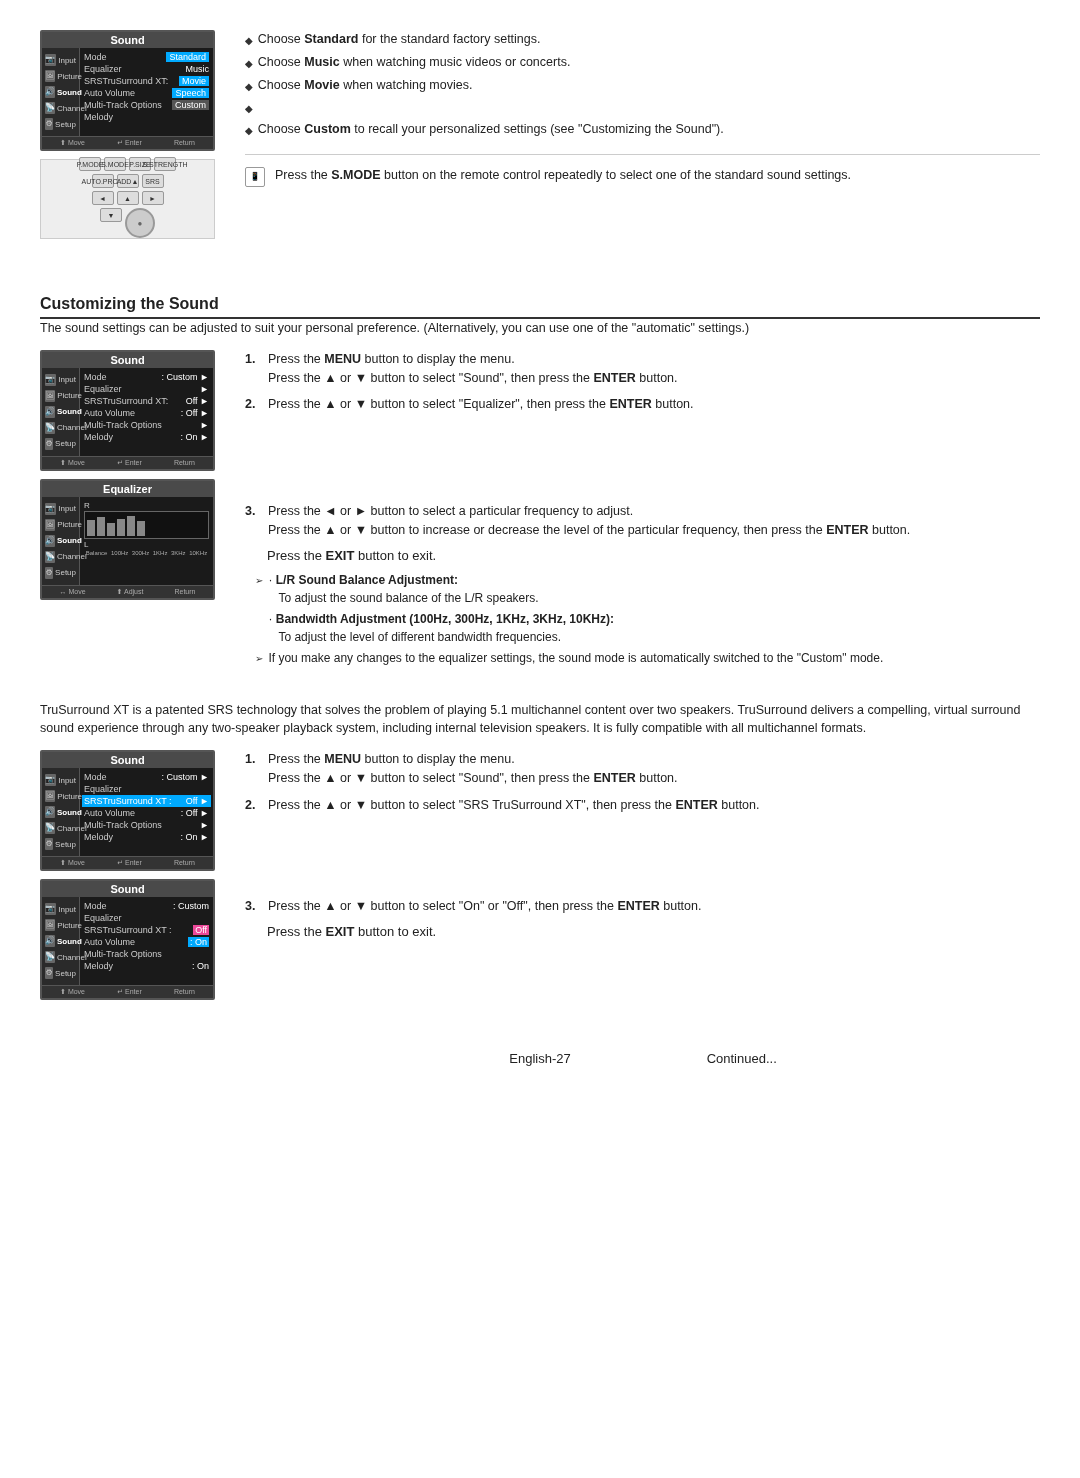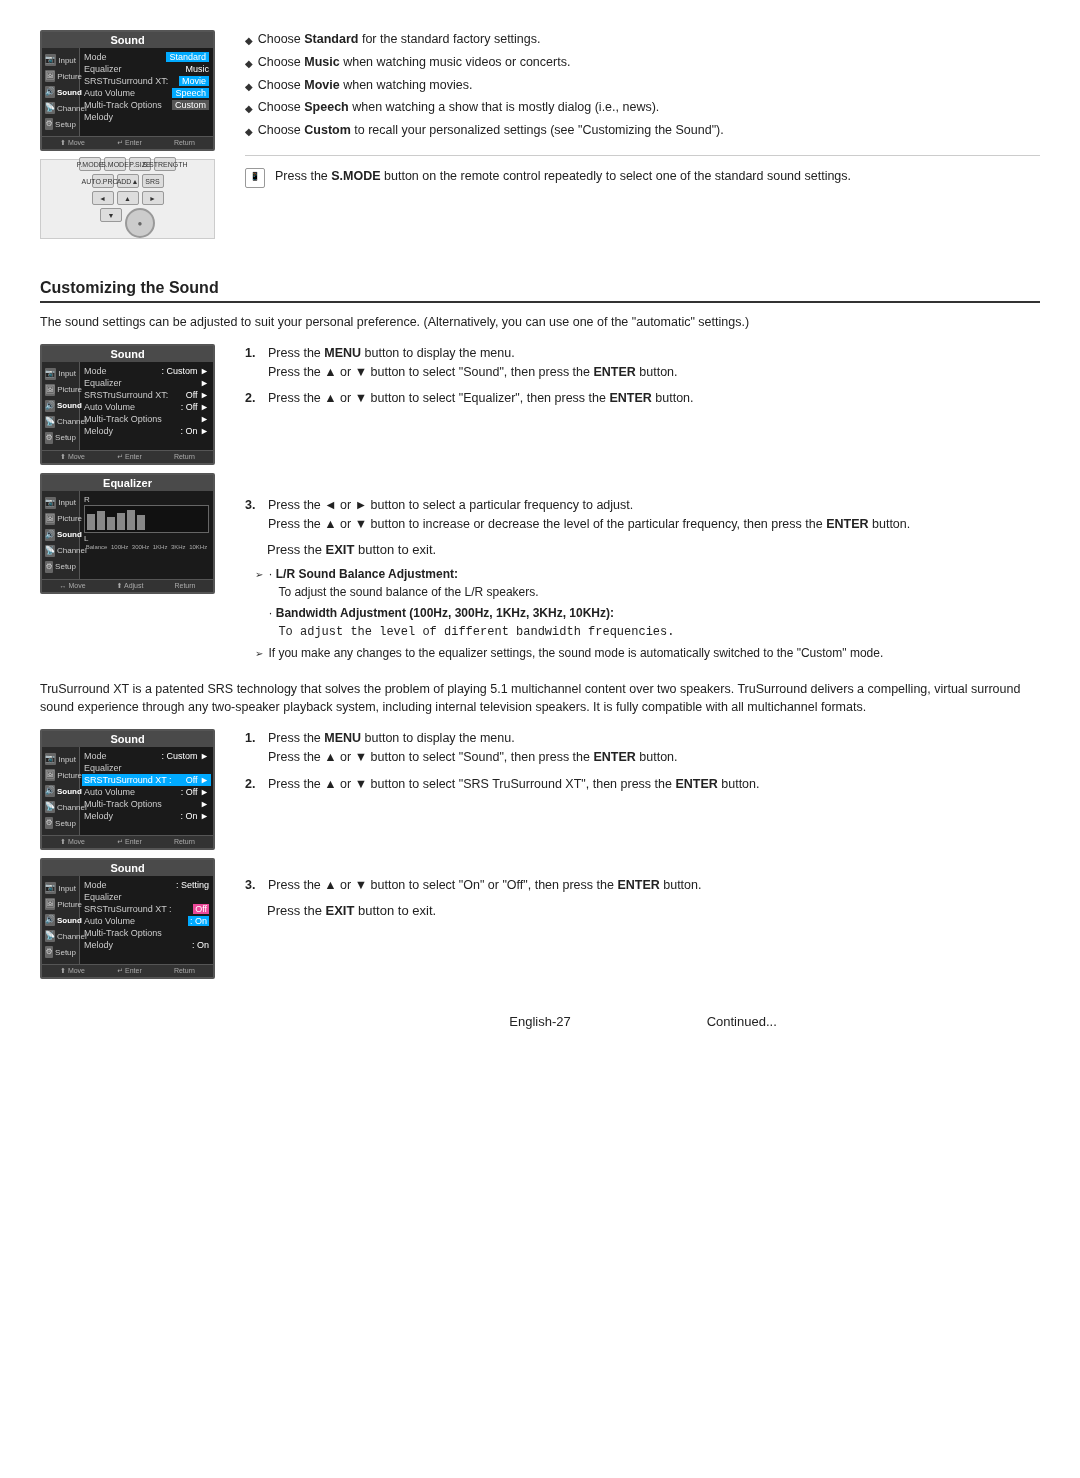--- a/index.html
+++ b/index.html
@@ -140,21 +140,21 @@
       display: flex;
       align-items: center;
       justify-content: center;
       font-size: 8px;
     }
 
     
     .page-layout {
       display: flex;
       flex-direction: column;
-      gap: 0;
+      gap: 16px;
     }
 
     
     .top-section {
       display: flex;
       gap: 20px;
       margin-bottom: 20px;
       align-items: flex-start;
     }
     .top-left {
@@ -183,21 +183,20 @@
       margin-top: 3px;
       flex-shrink: 0;
     }
 
     
     .section-heading {
       font-size: 16px;
       font-weight: bold;
       border-bottom: 2px solid #333;
       padding-bottom: 4px;
-      margin-bottom: 10px;
       margin-top: 20px;
     }
 
     .section-intro {
       font-size: 12.5px;
       margin-bottom: 12px;
       line-height: 1.5;
     }
 
     
@@ -372,21 +371,20 @@
       <div class="bullet-item">
         <span class="bullet-diamond">◆</span>
         <span>Choose <strong>Music</strong> when watching music videos or concerts.</span>
       </div>
       <div class="bullet-item">
         <span class="bullet-diamond">◆</span>
         <span>Choose <strong>Movie</strong> when watching movies.</span>
       </div>
       <div class="bullet-item">
         <span class="bullet-diamond">◆</span>
-        <span>Choose <strong>Speech</strong> when watching a show that is mostly dialog (i.e., news).</span>
       </div>
       <div class="bullet-item">
         <span class="bullet-diamond">◆</span>
         <span>Choose <strong>Custom</strong> to recall your personalized settings (see "Customizing the Sound").</span>
       </div>
 
       <div style="margin-top: 15px; border-top: 1px solid #ccc; padding-top: 10px;"></div>
       <div class="remote-section">
         <div class="remote-icon">📱</div>
         <span>Press the <strong>S.MODE</strong> button on the remote control repeatedly to select one of the standard sound settings.</span>
@@ -552,21 +550,21 @@
           <span class="note-arrow">➢</span>
           <div>
             <span>· <strong>L/R Sound Balance Adjustment:</strong></span><br>
             <span style="padding-left: 10px;">To adjust the sound balance of the L/R speakers.</span>
           </div>
         </div>
         <div class="note-item">
           <span class="note-arrow" style="visibility:hidden;">➢</span>
           <div>
             <span>· <strong>Bandwidth Adjustment (100Hz, 300Hz, 1KHz, 3KHz, 10KHz):</strong></span><br>
-            <span style="padding-left: 10px; font-family: Liberation Mono, monospace;">To adjust the level of different bandwidth frequencies.</span>
+            <span style="padding-left: 10px;">To adjust the level of different bandwidth frequencies.</span>
           </div>
         </div>
         <div class="note-item">
           <span class="note-arrow">➢</span>
           <div>
             <span>If you make any changes to the equalizer settings, the sound mode is automatically switched to the "Custom" mode.</span>
           </div>
         </div>
       </div>
     </div>
@@ -660,21 +658,21 @@
                 <span>Channel</span>
               </div>
               <div class="tv-sidebar-item">
                 <span class="tv-sidebar-icon">⚙</span>
                 <span>Setup</span>
               </div>
             </div>
             <div class="tv-content">
               <div class="tv-row">
                 <span class="label">Mode</span>
-                <span class="value">: Setting</span>
+                <span class="value">: Custom</span>
               </div>
               <div class="tv-row">
                 <span class="label">Equalizer</span>
                 <span class="value"></span>
               </div>
               <div class="tv-row">
                 <span class="label">SRSTruSurround XT :</span>
                 <span class="value" style="background:#ec4899; padding:0 2px;">Off</span>
               </div>
               <div class="tv-row">

